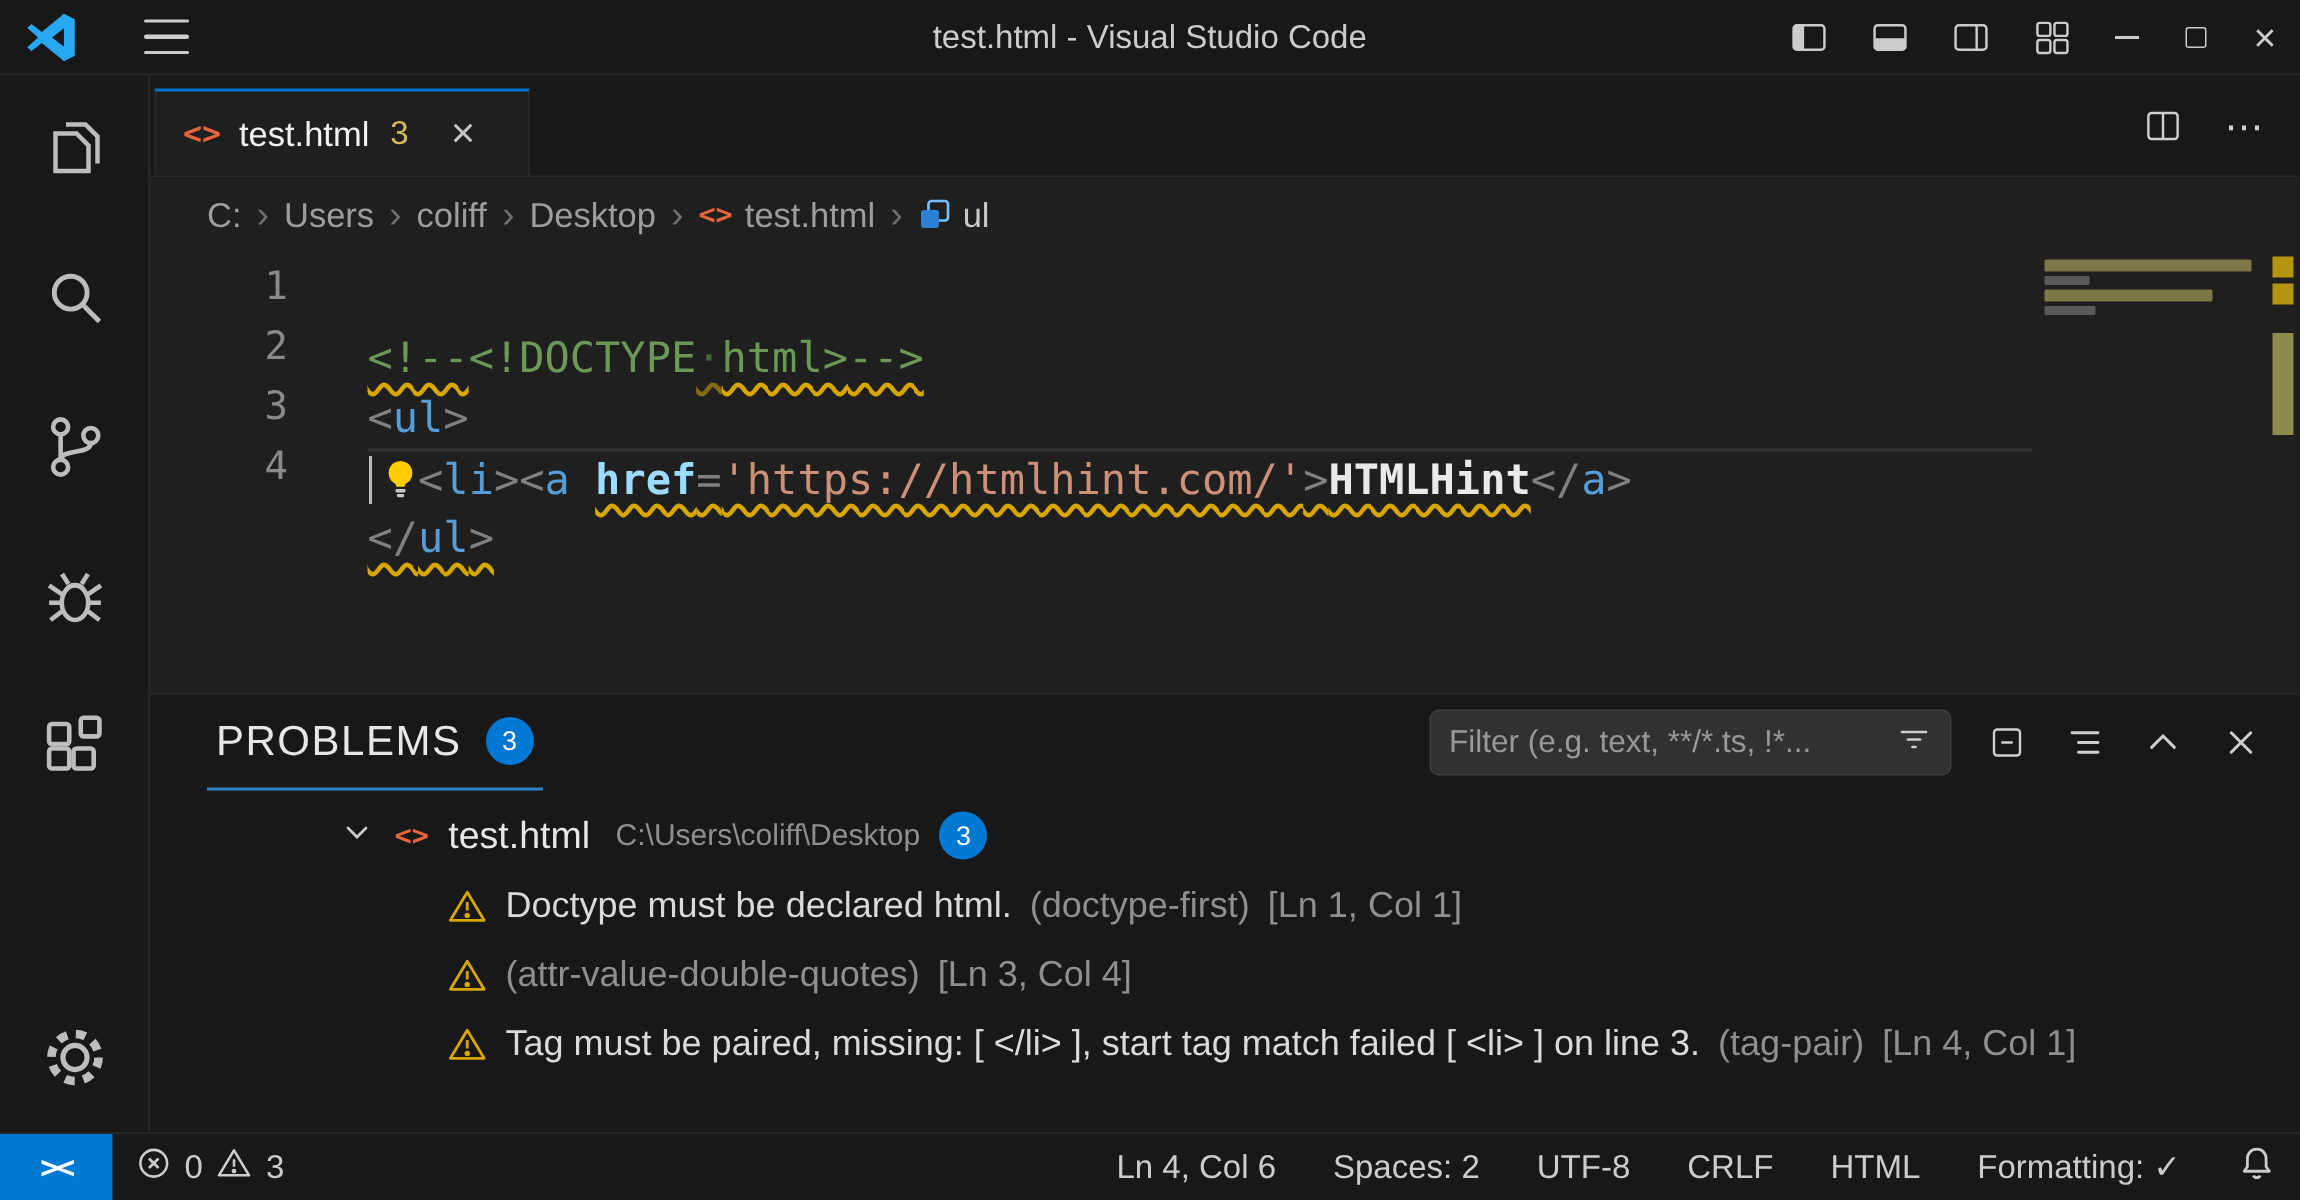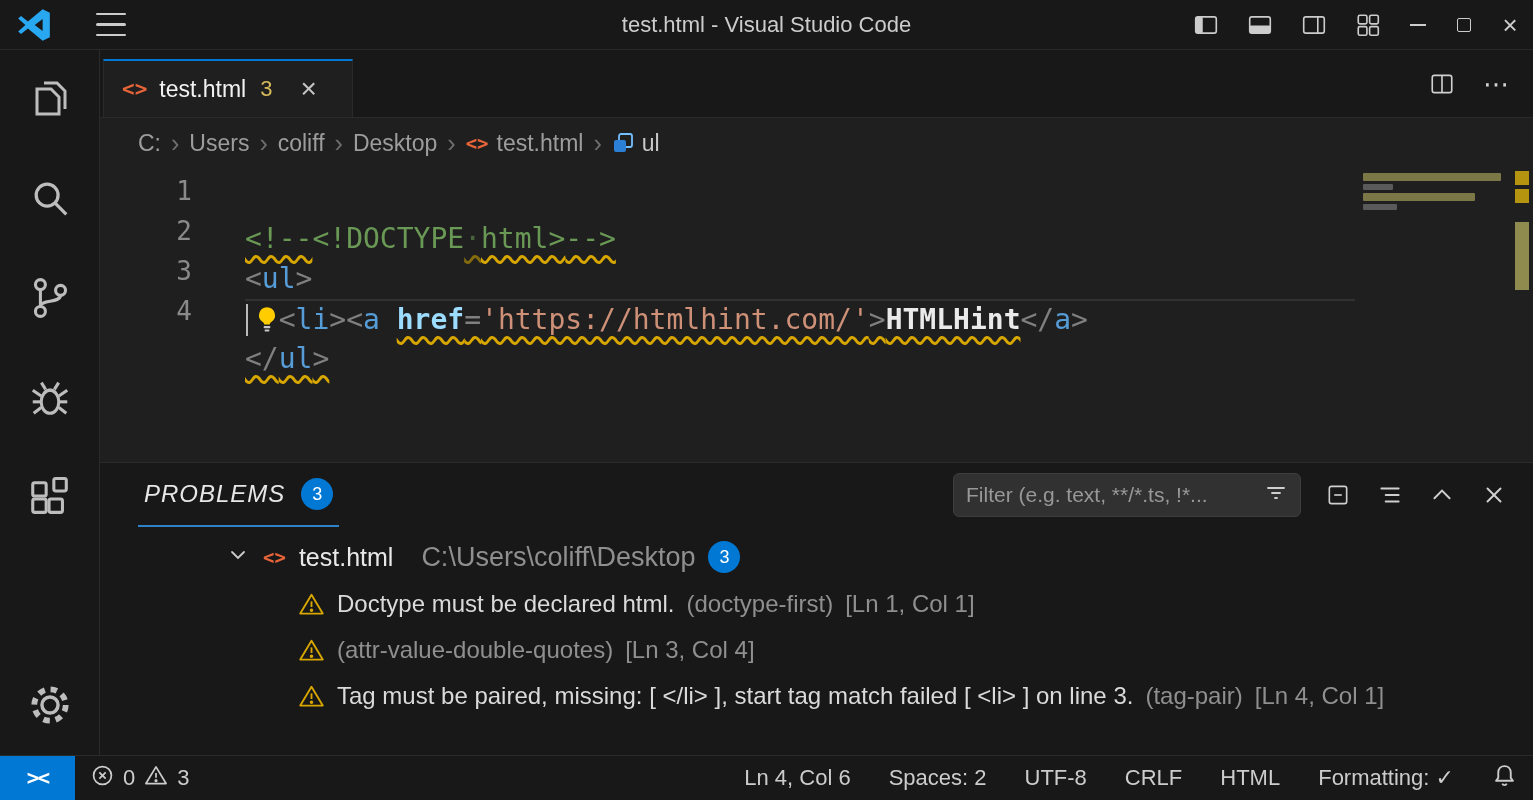--- a/index.html
+++ b/index.html
@@ -81,34 +81,34 @@
   .or-mark { position: absolute; right: 4px; width: 14px; background: #b59410; }
   .orm1 { top: 3px;  height: 14px; }
   .orm2 { top: 21px; height: 14px; }
   .orm3 { top: 54px; height: 68px; background: #8f8a4e; }
 
   
   .panel { height: 293px; flex: 0 0 auto; background: #181818; border-top: 1px solid #2a2a2a;
            display: flex; flex-direction: column; }
   .panel-header { height: 64px; flex: 0 0 auto; display: flex; align-items: center; padding: 0 16px 0 38px; }
   .panel-tab { height: 100%; display: flex; align-items: center; gap: 16px; border-bottom: 2px solid #2f81c9; padding: 0 6px; cursor: pointer; }
-  .panel-title { color: #e7e7e7; font-size: 24px; letter-spacing: 1px; font-style: italic; }
+  .panel-title { color: #e7e7e7; font-size: 28px; letter-spacing: 1px; }
   .badge { min-width: 32px; height: 32px; border-radius: 16px; background: #0078d4; color: #ffffff;
            font-size: 18px; display: flex; align-items: center; justify-content: center; padding: 0 7px; }
   .filter-box { margin-left: auto; width: 348px; height: 44px; background: #313131; border: 1px solid #3d3d3d;
                 border-radius: 6px; display: flex; align-items: center; padding: 0 12px; gap: 25px; }
   .filter-input { flex: 1; min-width: 0; background: transparent; border: none; outline: none; color: #cccccc;
                   font-size: 21px; font-family: "Liberation Sans", sans-serif; }
   .filter-input::placeholder { color: #989898; }
   .panel-actions { display: flex; align-items: center; margin-left: 14px; gap: 6px; }
   .pa-icon { width: 46px; height: 46px; display: flex; align-items: center; justify-content: center; color: #cfcfcf; cursor: pointer; }
   .panel-body { flex: 1; overflow: hidden; padding-top: 6px; }
   .file-row { height: 48px; display: flex; align-items: center; padding-left: 126px; gap: 13px; cursor: pointer; }
   .file-name { color: #e8e8e8; font-size: 25px; }
-  .file-path { color: #8f8f8f; font-size: 27px; margin-left: 15px; }
+  .file-path { color: #8f8f8f; font-size: 20px; margin-left: 4px; }
   .prob-row { height: 46px; display: flex; align-items: center; padding-left: 198px; gap: 12px; font-size: 24px; cursor: pointer; }
   .prob-msg { color: #dadada; }
   .prob-rule, .prob-loc { color: #8f8f8f; }
 
   
   .statusbar { height: 45px; flex: 0 0 auto; background: #181818; border-top: 1px solid #2a2a2a;
                display: flex; align-items: center; color: #cccccc; font-size: 22px; }
   .remote { width: 75px; height: 100%; background: #0078d4; color: #ffffff; display: flex; align-items: center;
             justify-content: center; font-family: "DejaVu Sans Mono", monospace; font-size: 21px; font-weight: bold;
             letter-spacing: -2px; cursor: pointer; }

